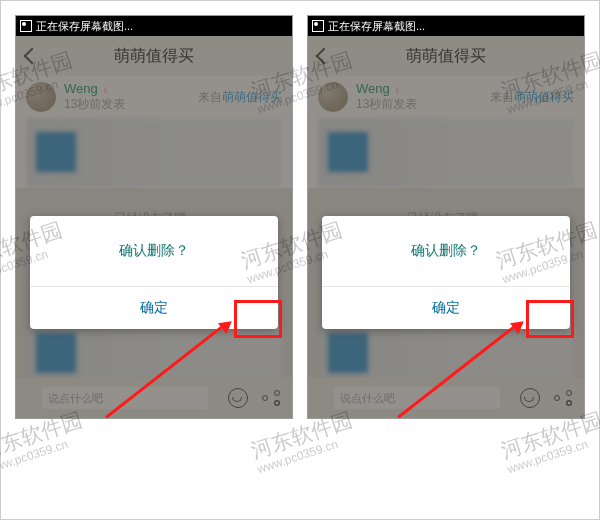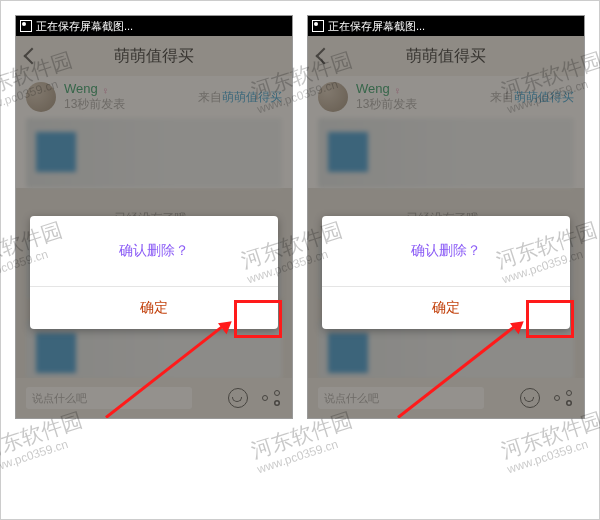--- a/index.html
+++ b/index.html
@@ -21,32 +21,32 @@
   .uname{font-size:13px;color:#31a06b;display:flex;align-items:flex-end;gap:4px}
   .uname .f{color:#e58bb5;font-size:10px}
   .utime{font-size:12px;color:#aaa}
   .src{margin-left:auto;font-size:12px;color:#aaa}
   .src .app{color:#3ba4d6}
   .blurimg{margin:0 10px 10px;height:70px;background:linear-gradient(90deg,#dfe6ea 0%,#eef2f4 60%);border-radius:2px;filter:blur(2px);position:relative}
   .blurimg::before{content:"";position:absolute;left:10px;top:14px;width:40px;height:40px;background:#3c9bd6;filter:blur(1px)}
   .blurimg.small{height:60px;margin:0 10px}
   .nomore{text-align:center;font-size:12px;color:#999;padding:12px 0}
   .bottombar{position:absolute;bottom:0;left:0;right:0;height:40px;background:#efeee9;display:flex;align-items:center;z-index:3}
-  .bottombar .input{margin-left:10px;height:22px;width:160px;background:#fff;border-radius:3px;font-size:11px;color:#aaa;display:flex;align-items:center;padding-left:6px;filter:blur(.5px)}
+  .bottombar .input{margin-left:26px;height:22px;width:160px;background:#fff;border-radius:3px;font-size:11px;color:#aaa;display:flex;align-items:center;padding-left:6px;filter:blur(.5px)}
   .bottombar .ico{margin-left:auto;display:flex;gap:14px;margin-right:12px}
   .bottombar .circ{width:18px;height:18px;border:1.5px solid #555;border-radius:50%;position:relative}
   .bottombar .circ.smile::after{content:"";position:absolute;width:8px;height:4px;border:1.5px solid #555;border-top:none;border-radius:0 0 8px 8px;left:3px;top:8px}
   .share{width:18px;height:18px;position:relative}
   .share::before,.share::after{content:"";position:absolute;width:4px;height:4px;border:1.5px solid #555;border-radius:50%}
   .share::before{left:0;top:7px}
   .share::after{right:0;top:2px;box-shadow:0 10px 0 -1.5px #fff,0 10px 0 0 #555}
   .dialog{position:absolute;left:14px;right:14px;top:200px;background:#fff;border-radius:4px;z-index:20;box-shadow:0 2px 8px rgba(0,0,0,.3)}
-  .dialog .msg{padding:26px 0;text-align:center;font-size:14px;color:#8b5cf6}
+  .dialog .msg{padding:26px 0;text-align:center;font-size:14px;color:#0f766e}
   .dialog .btns{display:flex;border-top:1px solid #e5e5e5;height:42px}
-  .dialog .btn{flex:1;display:flex;align-items:center;justify-content:center;font-size:14px;color:#c2410c}
+  .dialog .btn{flex:1;display:flex;align-items:center;justify-content:center;font-size:14px;color:#0369a1}
   .hilite{position:absolute;border:3px solid #ff1a1a;z-index:30;box-sizing:border-box}
   .arrow{position:absolute;z-index:30}
   .arrow .line{position:absolute;width:120px;height:3px;background:#ff1a1a;transform-origin:left center}
   .arrow .head{position:absolute;width:0;height:0;border-left:12px solid #ff1a1a;border-top:7px solid transparent;border-bottom:7px solid transparent}
   .wm{position:absolute;color:rgba(0,0,0,.22);font-size:21px;font-family:Arial;transform:rotate(-18deg);z-index:40;pointer-events:none;white-space:nowrap}
   .wm .url{display:block;font-size:12px;margin-top:-2px}
 </style>
 </head>
 <body>
 

